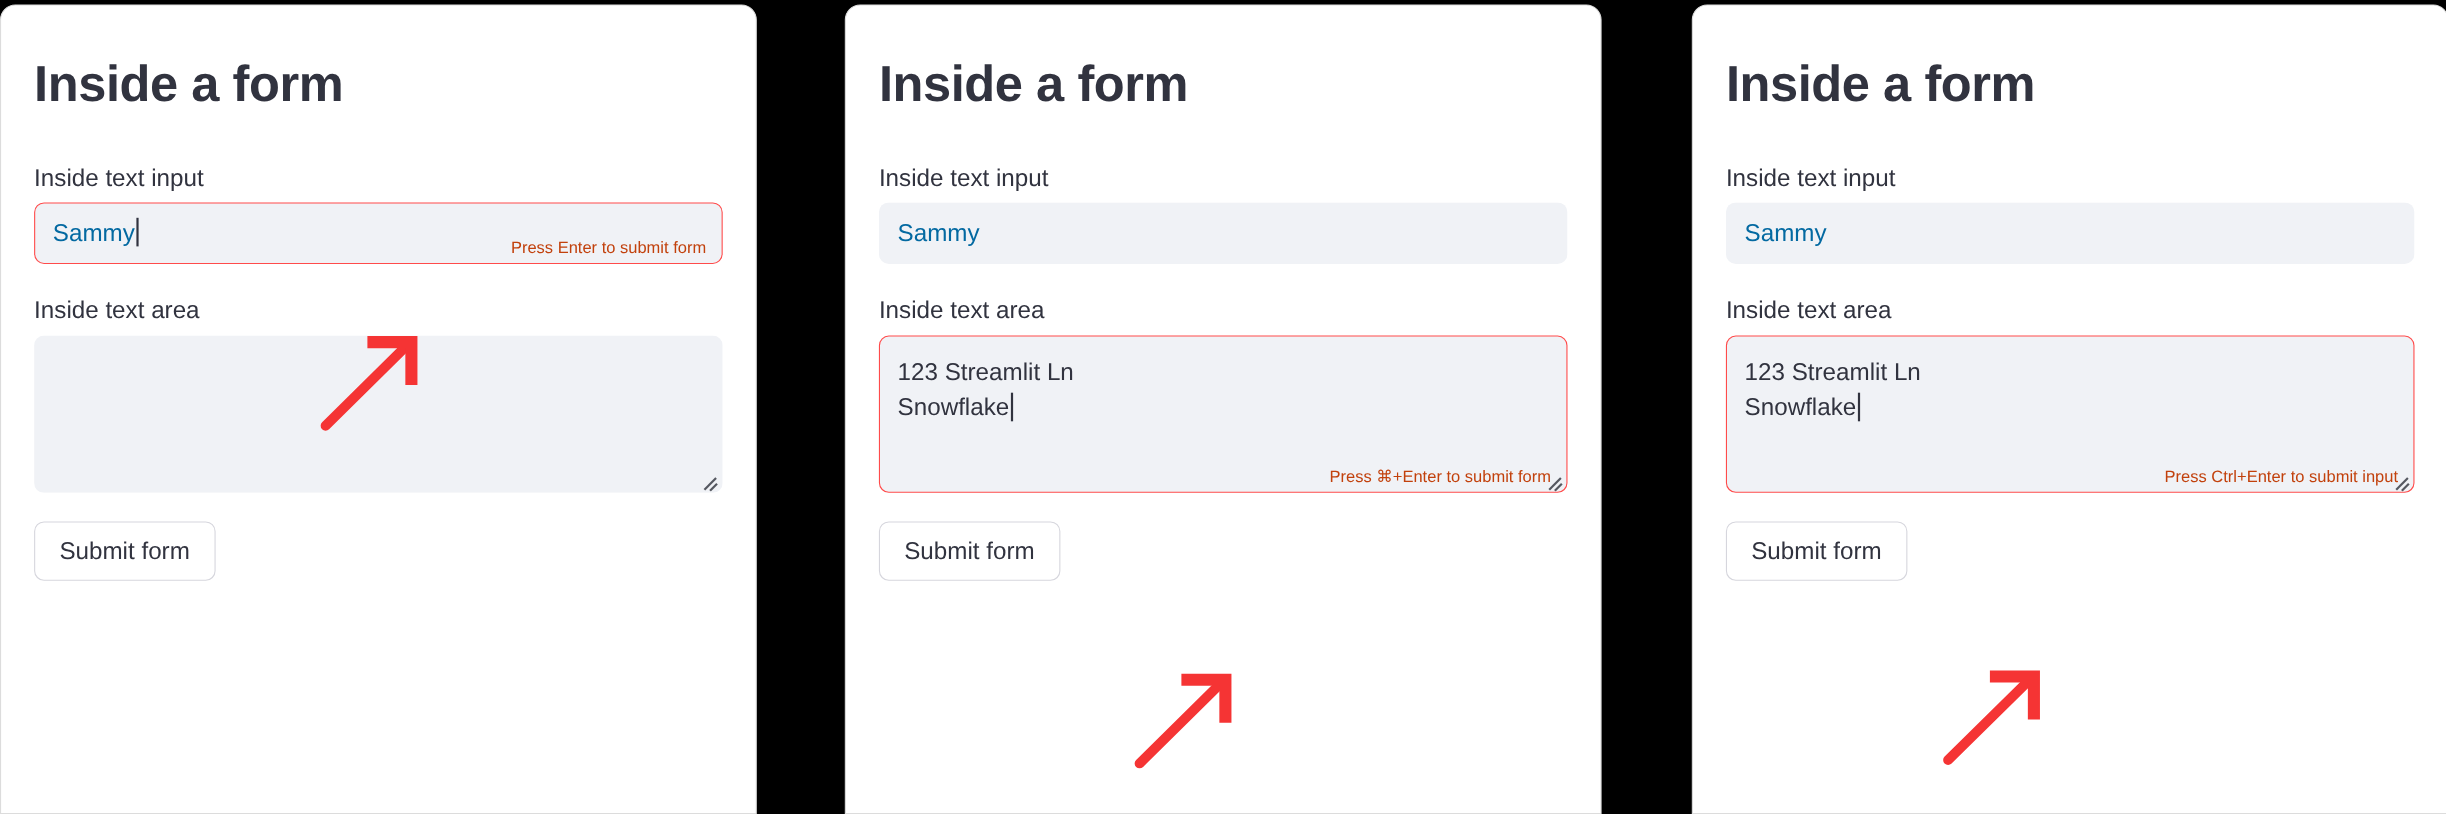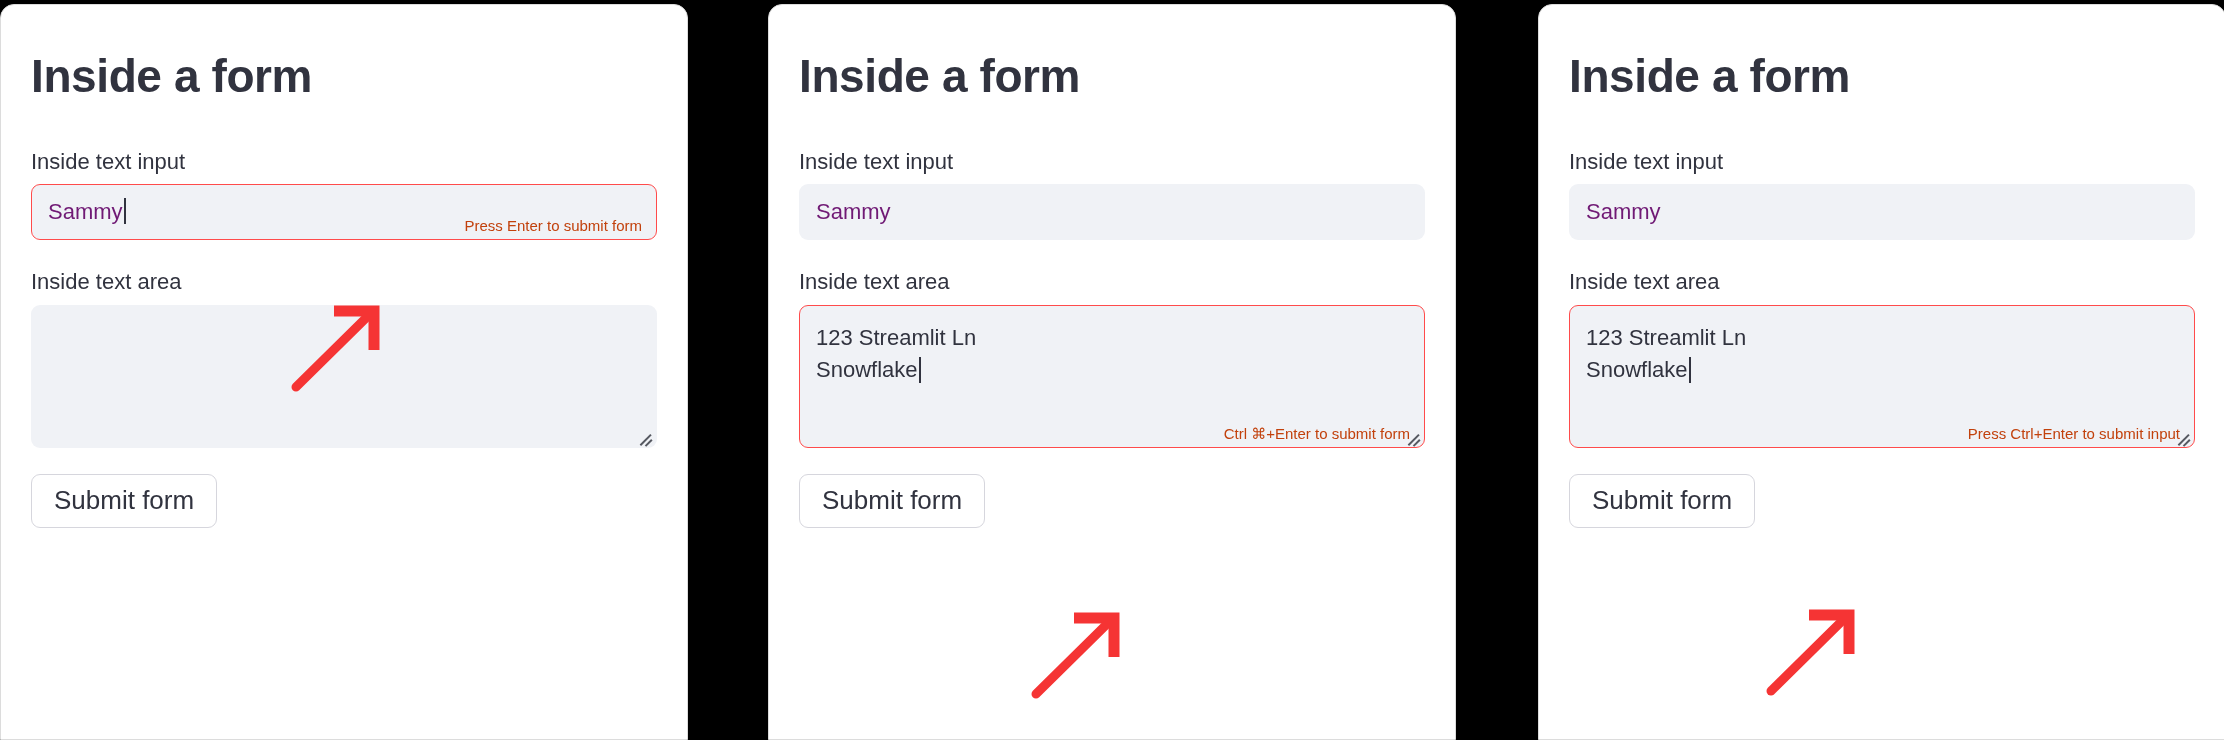--- a/index.html
+++ b/index.html
@@ -57,21 +57,21 @@
     display: flex;
     align-items: center;
     padding: 0 16px;
   }
   .input-shell.focused {
     border-color: #ff4b4b;
     background: #f0f2f6;
   }
   .input-value {
     font-size: 22px;
-    color: #701a75;
+    color: #0369a1;
     line-height: 1;
     position: relative;
     white-space: pre;
   }
   .caret {
     display: inline-block;
     width: 2px;
     height: 26px;
     background: #31333f;
     vertical-align: middle;
@@ -126,21 +126,21 @@
 
   .submit-btn {
     display: inline-flex;
     align-items: center;
     justify-content: center;
     height: 54px;
     padding: 0 22px;
     background: #ffffff;
     border: 1px solid #d6d6dd;
     border-radius: 9px;
-    font-size: 26px;
+    font-size: 22px;
     color: #31333f;
     font-family: "Liberation Sans", sans-serif;
     cursor: pointer;
   }
 
   .arrow-svg {
     position: absolute;
     pointer-events: none;
   }
   #arrow-1 { left: 290px; top: 303px; }
@@ -194,21 +194,21 @@
         </div>
       </div>
 
       <div class="spacer-1"></div>
 
       <div>
         <div class="field-label">Inside text area</div>
         <div class="textarea-shell focused">
           <div class="ta-line">123 Streamlit Ln</div>
           <div class="ta-line"><span>Snowflake</span><span class="caret"></span></div>
-          <span class="hint">Ctrl ⌘+Enter to submit form</span>
+          <span class="hint">Press ⌘+Enter to submit form</span>
           <div class="resize-handle">
             <span class="rh1"></span>
               <span class="rh2"></span>
           </div>
         </div>
       </div>
 
       <div class="spacer-2"></div>
 
       <button class="submit-btn">Submit form</button>

